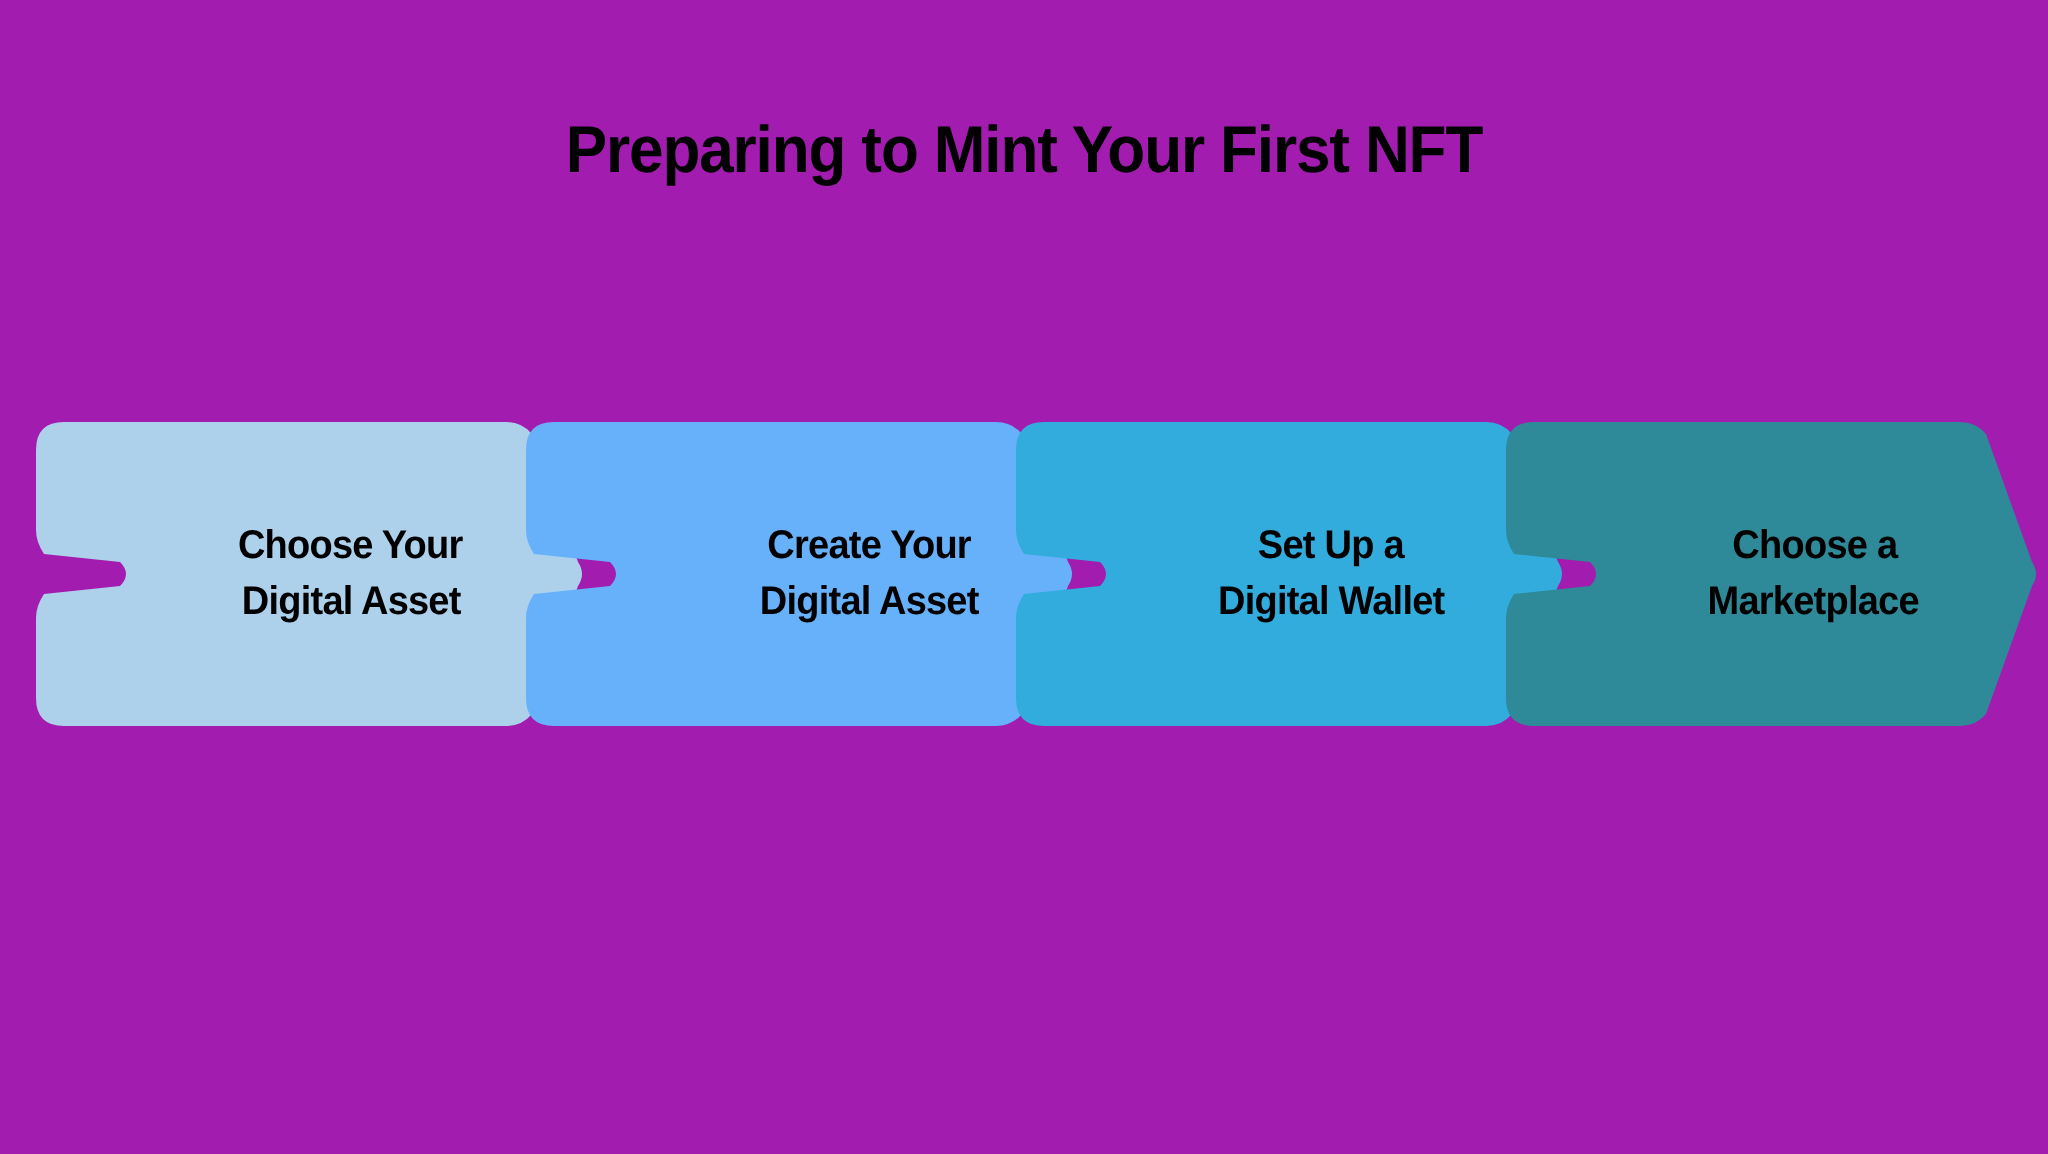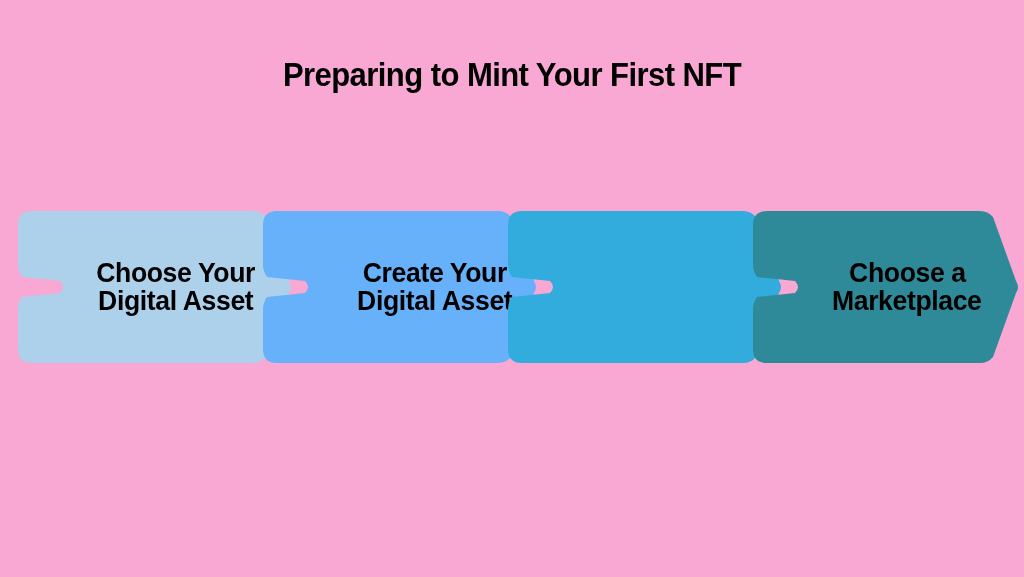--- a/index.html
+++ b/index.html
@@ -67,38 +67,38 @@
   .chev-label {
     position: absolute;
     top: 0;
     height: 152px;
     display: flex;
     flex-direction: column;
     align-items: center;
     justify-content: center;
     color: #000000;
     font-family: "Liberation Sans", sans-serif;
-    font-size: 28px;
+    font-size: 20px;
     font-weight: 700;
     line-height: 28px;
     letter-spacing: -0.4px;
     text-align: center;
     white-space: nowrap;
     pointer-events: none;
     -webkit-font-smoothing: antialiased;
   }
   .chev-label .line {
     display: block;
     transform: scaleX(0.95);
   }
 </style>
 </head>
 <body>
 
-<div id="canvas" style="background: #f9a8d4; text-decoration: underline;">
+<div id="canvas" style="background: #a21caf; text-decoration: underline;">
 
   <div id="title" style="color: rgb(0, 0, 0);">Preparing to Mint Your First NFT</div>
 
   <div id="flow">
 
     <div class="chevron" style="left:18px; width:275px;">
       <svg class="chev-svg" viewBox="0 0 275 152" preserveAspectRatio="none">
         <path id="shape1" d="M 14 0 L 235 0 Q 243 0 248 6 L 271 70 Q 275 76 271 82 L 248 146 Q 243 152 235 152 L 14 152 Q 0 152 0 138 L 0 98 Q 0 92 4 86 L 42 82 Q 48 76 42 70 L 4 66 Q 0 60 0 54 L 0 14 Q 0 0 14 0 Z" fill="#add1eb"></path>
       </svg>
       <div class="chev-label" style="left: 60px; width: 195px; color: rgb(0, 0, 0);">
@@ -114,20 +114,24 @@
       <div class="chev-label" style="left: 74px; width: 195px; color: rgb(0, 0, 0);">
         <span class="line">Create Your</span>
         <span class="line">Digital Asset</span>
       </div>
     </div>
 
     <div class="chevron" style="left:508px; width:275px;">
       <svg class="chev-svg" viewBox="0 0 275 152" preserveAspectRatio="none">
         <path id="shape3" d="M 14 0 L 235 0 Q 243 0 248 6 L 271 70 Q 275 76 271 82 L 248 146 Q 243 152 235 152 L 14 152 Q 0 152 0 138 L 0 98 Q 0 92 4 86 L 42 82 Q 48 76 42 70 L 4 66 Q 0 60 0 54 L 0 14 Q 0 0 14 0 Z" fill="#31acdd"></path>
       </svg>
+      <div class="chev-label" style="left: 60px; width: 195px; color: rgb(0, 0, 0);">
+        <span class="line">Set Up a</span>
+        <span class="line">Digital Wallet</span>
+      </div>
     </div>
 
     <div class="chevron" style="left:753px; width:267px;">
       <svg class="chev-svg" viewBox="0 0 267 152" preserveAspectRatio="none">
         <path id="shape4" d="M 14 0 L 227 0 Q 235 0 240 6 L 263 70 Q 267 76 263 82 L 240 146 Q 235 152 227 152 L 14 152 Q 0 152 0 138 L 0 98 Q 0 92 4 86 L 42 82 Q 48 76 42 70 L 4 66 Q 0 60 0 54 L 0 14 Q 0 0 14 0 Z" fill="#2e8a98"></path>
       </svg>
       <div class="chev-label" style="left: 58px; width: 192px; color: rgb(0, 0, 0);">
         <span class="line">Choose a</span>
         <span class="line">Marketplace</span>
       </div>

